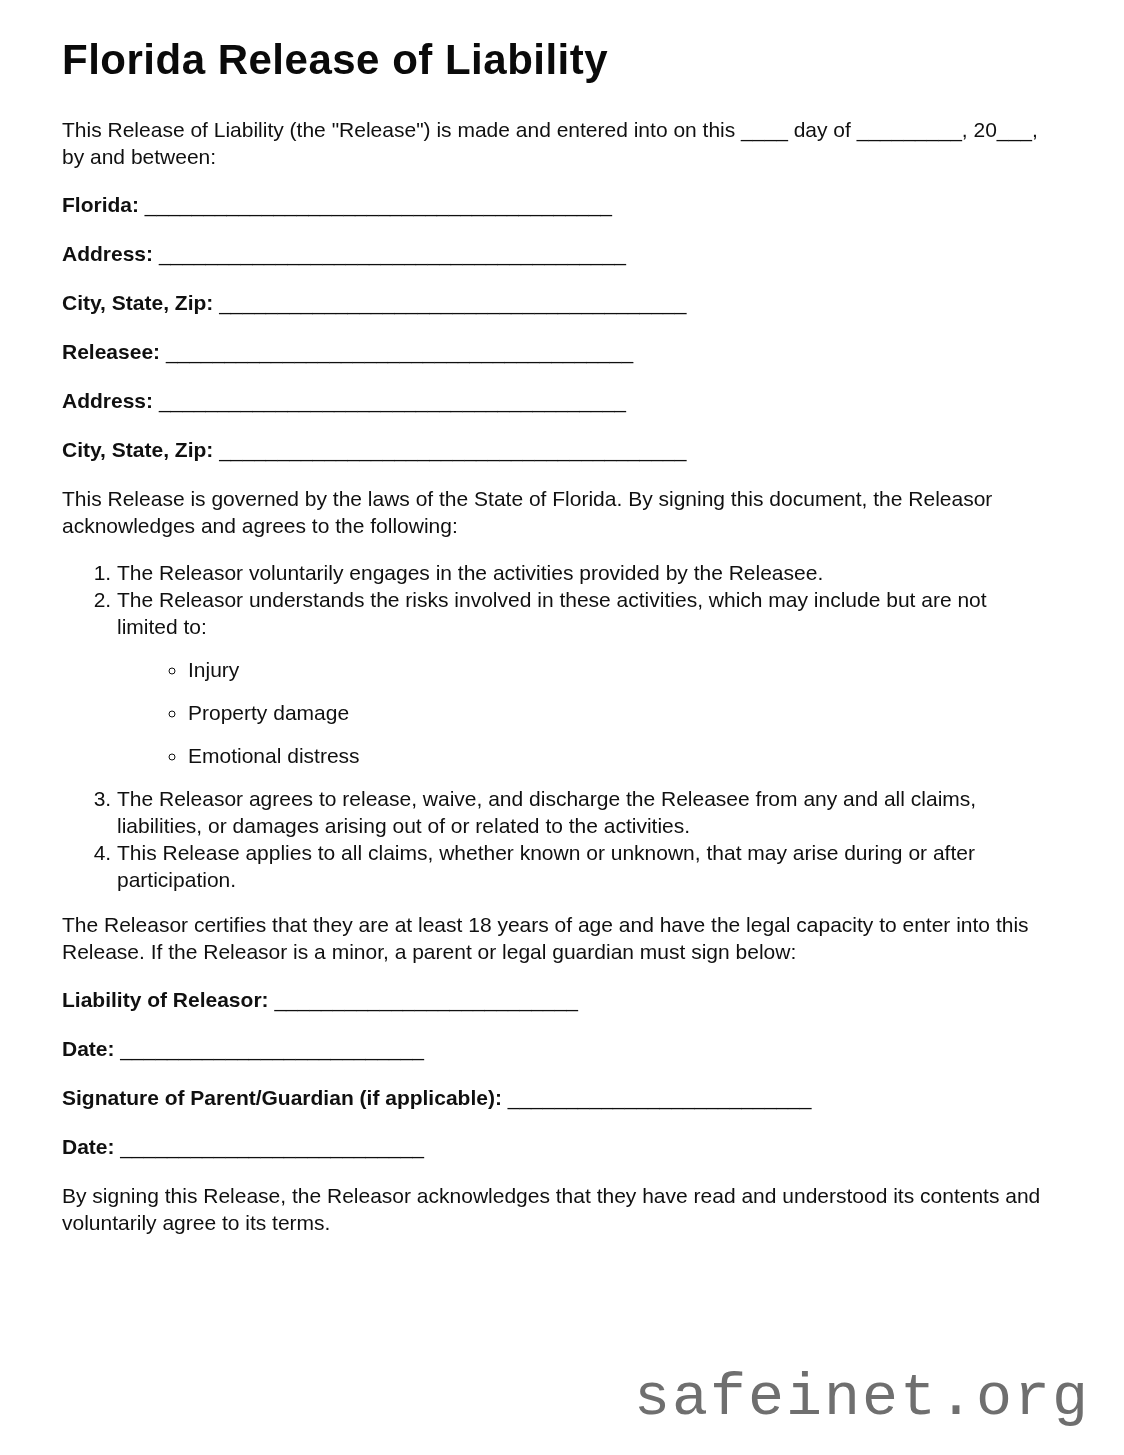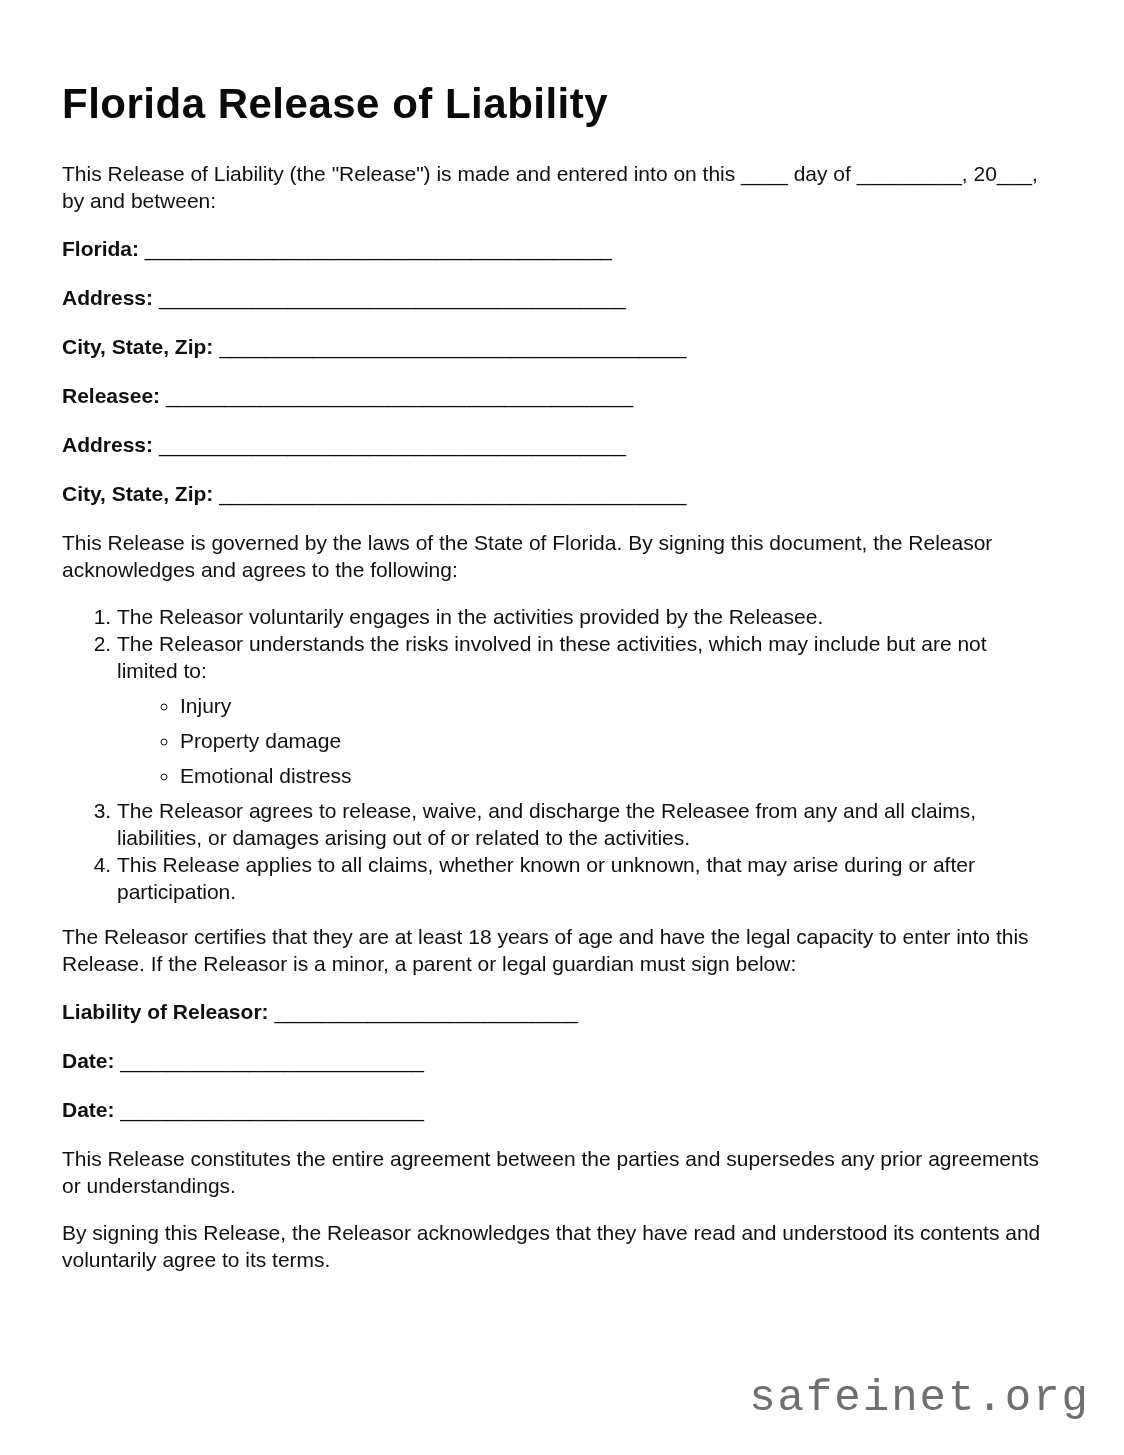--- a/index.html
+++ b/index.html
@@ -3,21 +3,21 @@
 <meta charset="utf-8">
 <style>
   * { margin: 0; padding: 0; box-sizing: border-box; }
   html, body { background: #ffffff; }
   .page {
     position: relative;
     width: 1124px;
     height: 1455px;
     margin: 0 auto;
     background: #ffffff;
-    padding: 80px 64px 0 62px;
+    padding: 36px 64px 0 62px;
     font-family: "Liberation Sans", sans-serif;
     font-size: 21px;
     line-height: 27px;
     color: #101010;
     overflow: hidden;
   }
   .doc-title {
     font-size: 42px;
     line-height: 48px;
     font-weight: 700;
@@ -38,27 +38,27 @@
     padding-left: 55px;
     padding-right: 8px;
   }
   ol.terms-list > li { margin: 0; }
   ul.risk-sublist {
     list-style: circle;
     list-style-position: outside;
     margin: 0;
     padding-left: 55px;
   }
-  ul.risk-sublist > li { margin: 8px; }
+  ul.risk-sublist > li { margin: 16px; }
   .watermark {
     position: absolute;
     right: 34px;
     bottom: 33px;
     font-family: "Liberation Mono", monospace;
-    font-size: 44px;
+    font-size: 60px;
     line-height: 48px;
     letter-spacing: 2px;
     font-weight: 400;
     color: #6f6f6f;
   }
 </style>
 </head>
 <body>
 
 <div class="page">
@@ -125,25 +125,28 @@
   <p class="field-row">
     <span class="field-label">Liability of Releasor:</span>
     <span class="blank">__________________________</span>
   </p>
 
   <p class="field-row">
     <span class="field-label">Date:</span>
     <span class="blank">__________________________</span>
   </p>
 
+  <p class="field-row">
+    <span class="field-label">Signature of Parent/Guardian (if applicable):</span>
+    <span class="blank">__________________________</span>
+  </p>
 
   <p class="field-row">
     <span class="field-label">Date:</span>
     <span class="blank">__________________________</span>
   </p>
 
-  <p class="para-tight">This Release constitutes the entire agreement between the parties and supersedes any prior agreements or understandings.</p>
 
   <p class="para">By signing this Release, the Releasor acknowledges that they have read and understood its contents and voluntarily agree to its terms.</p>
 
   <div class="watermark">safeinet.org</div>
 
 </div>
 
 </body></html>

